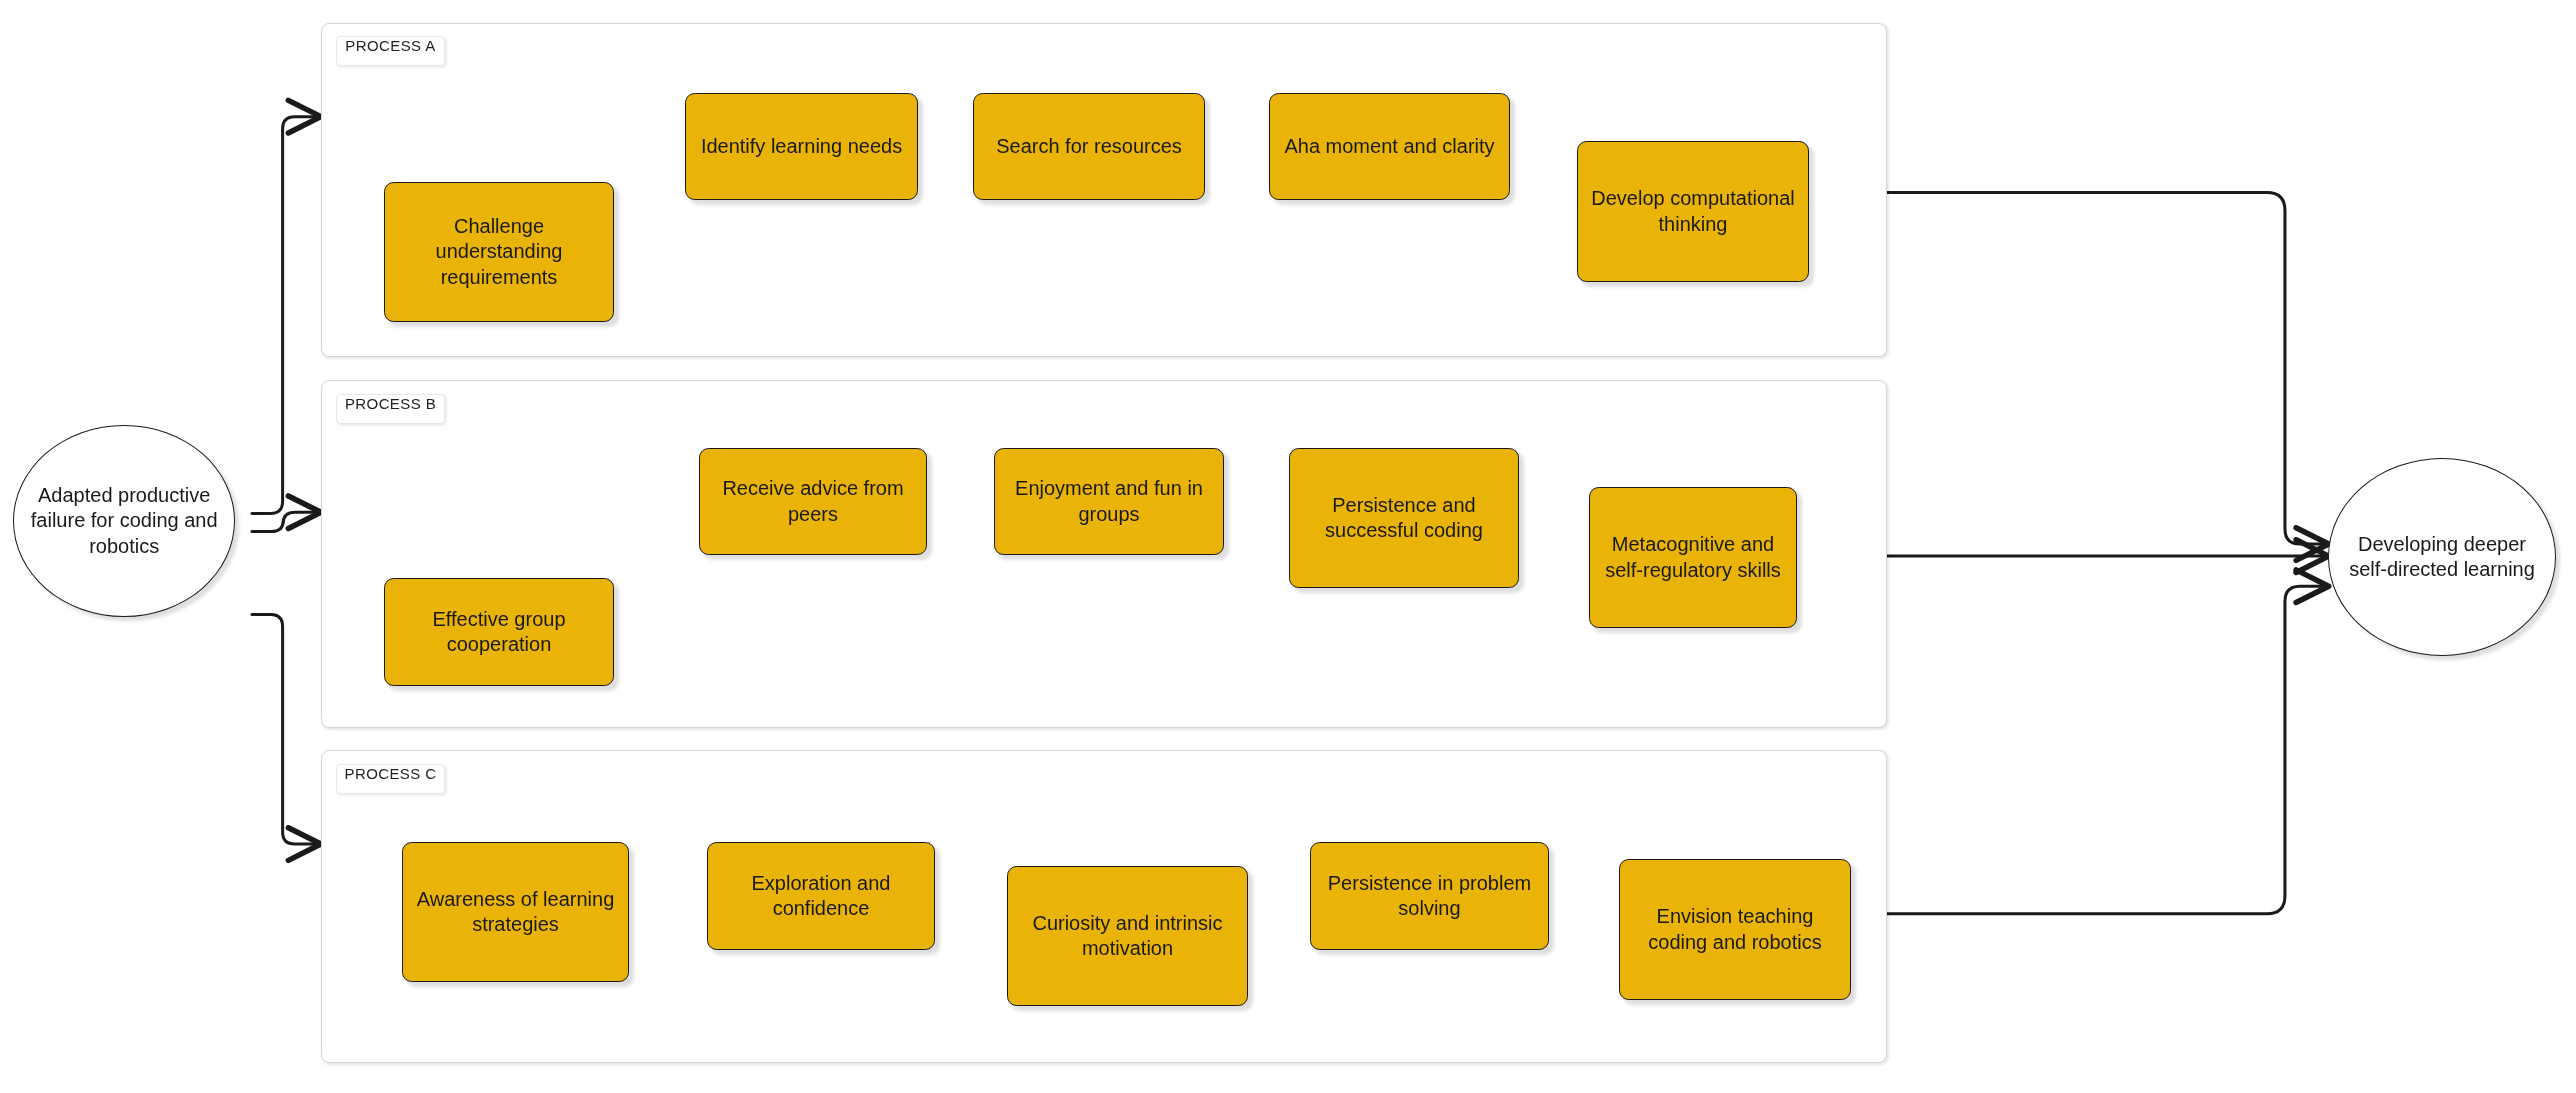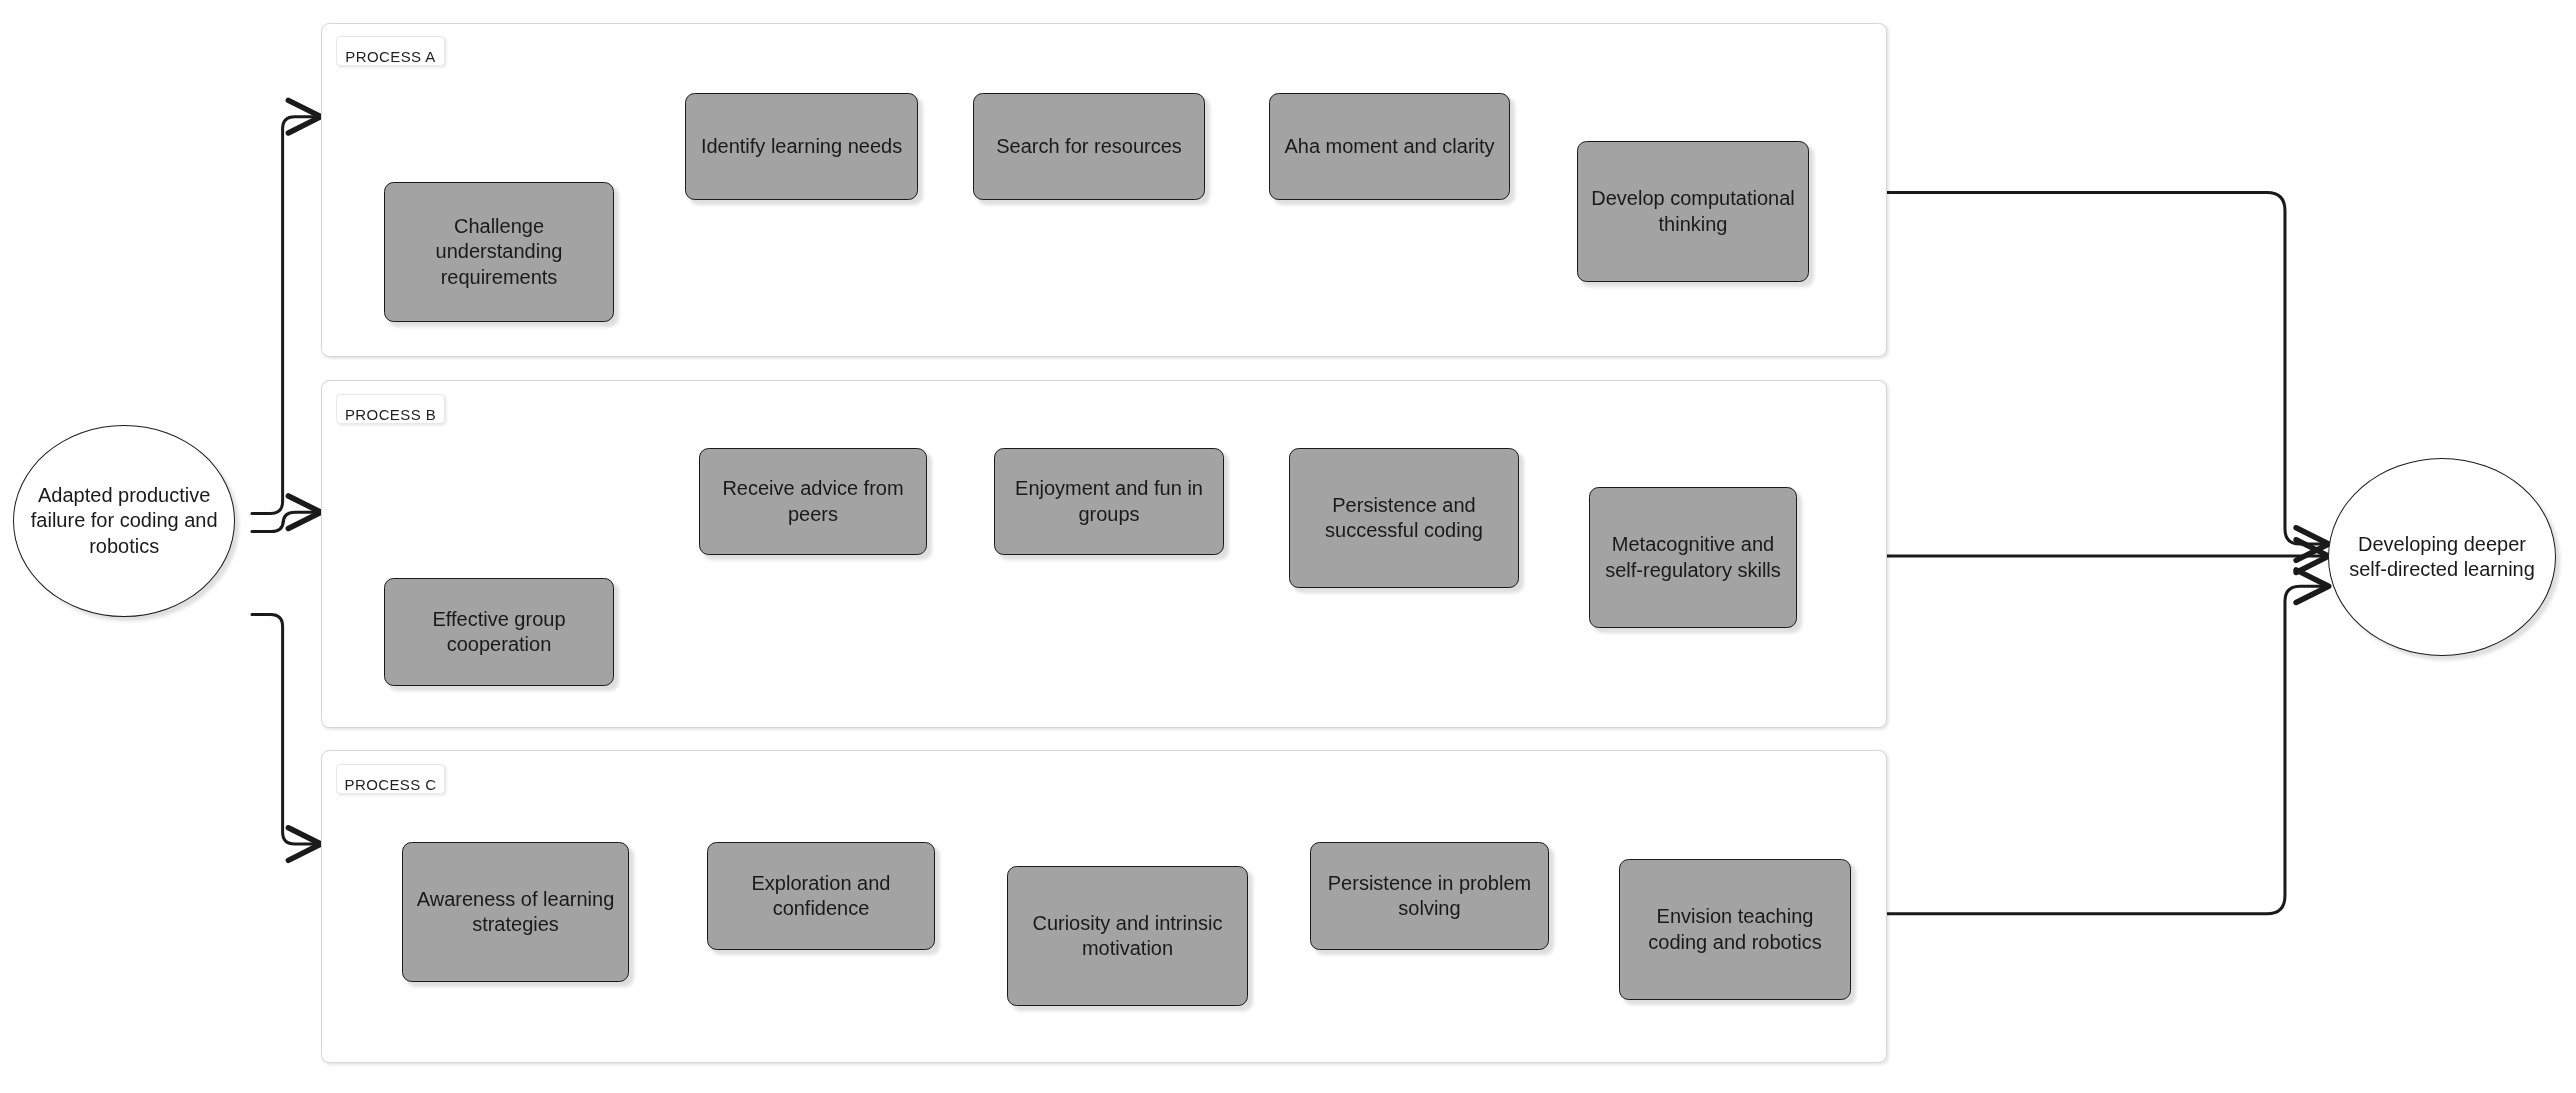--- a/index.html
+++ b/index.html
@@ -46,29 +46,29 @@
   .pool-label {
     position: absolute;
     box-sizing: border-box;
     background: #ffffff;
     border: 1.2px solid #e8e8e8;
     border-radius: 4.2px;
     font-size: 15px;
     letter-spacing: 0.4px;
     color: #1f1f1f;
     display: flex;
-    align-items: flex-end;
+    align-items: flex-start;
     justify-content: center;
     padding: 0 6px;
     box-shadow: 1.2px 1.2px 1.8px rgba(0,0,0,0.07);
     white-space: nowrap;
   }
   
   .task {
-    background: #a3a3a3;
+    background: #eab308;
     border: 1.8px solid #1a1a1a;
     border-radius: 9.6px;
     font-size: 20px;
     line-height: 1.26;
     box-shadow: 4.2px 4.2px 3.6px rgba(0,0,0,0.13);
     padding: 2.4px 6px;
   }
   
   .terminal {
     background: #ffffff;

